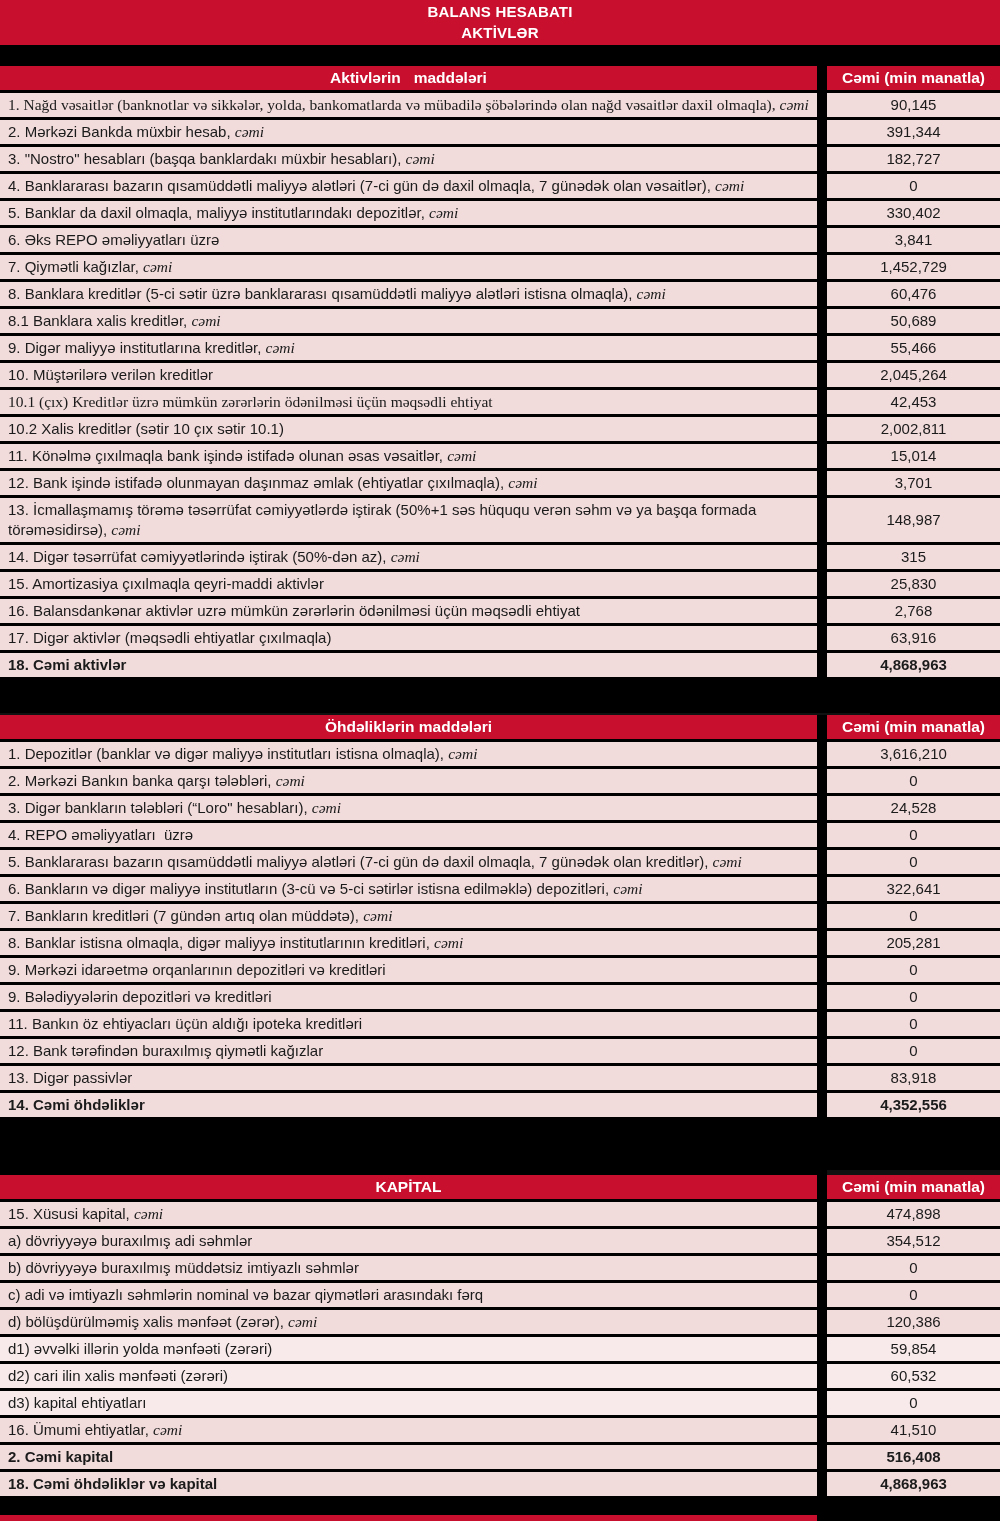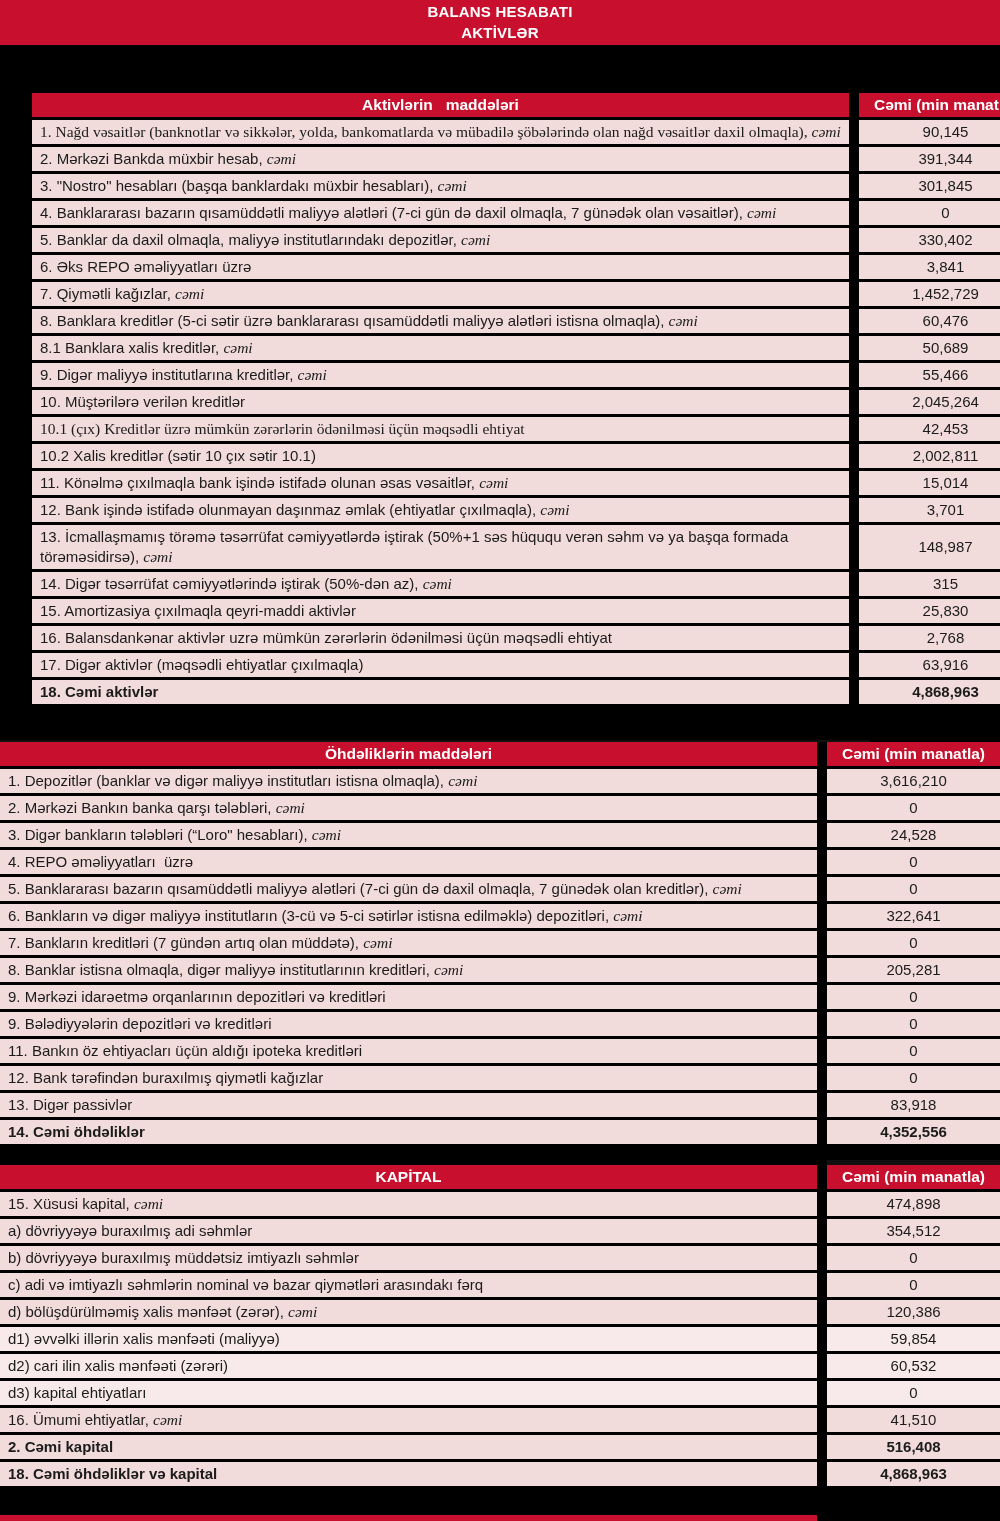--- a/index.html
+++ b/index.html
@@ -73,23 +73,23 @@
     font-size:15.5px;
   }
   .row.serif .label-wrap,
   .row.serif .label-text{
     font-family:"Liberation Serif","DejaVu Serif",serif;
     font-size:15.5px;
   }
   .row.bold .cell{font-weight:700;}
   .row.light .cell{background:var(--pink-light);}
   
-  .tbl-assets{margin-top:48px;padding-left:32px;}
+  .tbl-assets{margin-top:21px;}
   .tbl-liabilities{margin-top:36px;border-radius:10px;}
-  .tbl-capital{margin-top:16px;}
+  .tbl-capital{margin-top:53px;}
   
   .pre-line{
     width:870px;height:2px;background:var(--strip);
   }
   
   .pre-strip{margin-bottom:0;}
   .pre-strip .strip{
     grid-column:3;
     height:5px;
     background:var(--strip);
@@ -138,21 +138,21 @@
       <span class="value">391,344</span>
     </div>
   </div>
 
   <div class="grid-row row">
     <div class="cell label-cell">
       <span class="label-wrap"><span class="label-text">3. "Nostro" hesabları (başqa banklardakı müxbir hesabları), </span><em class="suffix">cəmi</em></span>
     </div>
     <div class="gap"></div>
     <div class="cell value-cell">
-      <span class="value">301,845</span>
+      <span class="value">182,727</span>
     </div>
   </div>
 
   <div class="grid-row row">
     <div class="cell label-cell">
       <span class="label-wrap"><span class="label-text">4. Banklararası bazarın qısamüddətli maliyyə alətləri (7-ci gün də daxil olmaqla, 7 günədək olan vəsaitlər), </span><em class="suffix">cəmi</em></span>
     </div>
     <div class="gap"></div>
     <div class="cell value-cell">
       <span class="value">0</span>
@@ -536,21 +536,21 @@
       <span class="label-wrap"><span class="label-text">d) bölüşdürülməmiş xalis mənfəət (zərər), </span><em class="suffix">cəmi</em></span>
     </div>
     <div class="gap"></div>
     <div class="cell value-cell">
       <span class="value">120,386</span>
     </div>
   </div>
 
   <div class="grid-row row light">
     <div class="cell label-cell">
-      <span class="label-wrap"><span class="label-text">d1) əvvəlki illərin xalis mənfəəti (maliyyə)</span><em class="suffix"></em></span>
+      <span class="label-wrap"><span class="label-text">d1) əvvəlki illərin yolda mənfəəti (zərəri)</span><em class="suffix"></em></span>
     </div>
     <div class="gap"></div>
     <div class="cell value-cell">
       <span class="value">59,854</span>
     </div>
   </div>
 
   <div class="grid-row row light">
     <div class="cell label-cell">
       <span class="label-wrap"><span class="label-text">d2) cari ilin xalis mənfəəti (zərəri)</span><em class="suffix"></em></span>

